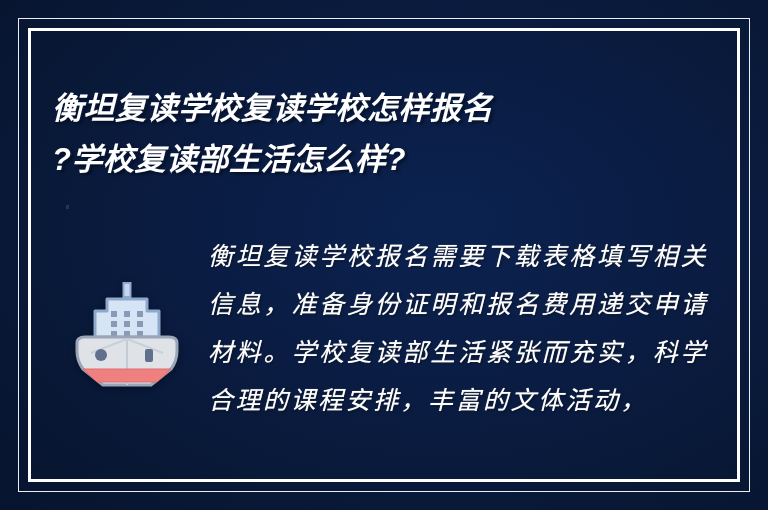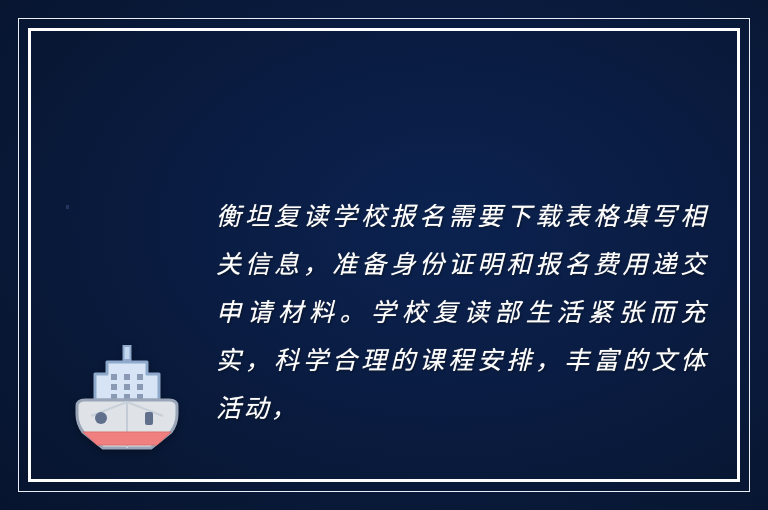--- a/index.html
+++ b/index.html
@@ -61,22 +61,22 @@
   }
 
   
   .content {
     position: absolute;
     left: 52px;
     top: 196px;
     right: 60px;
     bottom: 52px;
     display: flex;
-    align-items: flex-end;
-    gap: 14px;
+    align-items: center;
+    gap: 6px;
   }
 
   
   .ship-wrap {
     flex: 0 0 auto;
     width: 150px;
     padding-top: 16px;
     display: flex;
     justify-content: center;
   }
@@ -112,20 +112,22 @@
   }
 </style>
 </head>
 <body>
 
 <div id="poster">
 
   <div class="frame-outer"></div>
   <div class="frame-inner"></div>
 
+  <h1 class="headline">衡坦复读学校复读学校怎样报名
+?学校复读部生活怎么样?</h1>
 
   <span class="speck"></span>
 
   <div class="content">
 
     <div class="ship-wrap">
       <svg class="ship-icon" width="120" height="120" viewBox="0 0 120 120" xmlns="http://www.w3.org/2000/svg" aria-hidden="true">
 
         <rect x="56.5" y="8" width="7" height="14" fill="#c3d7ef"></rect>
         <rect x="56.5" y="8" width="7" height="14" fill="none" stroke="#8ea9cc" stroke-width="2"></rect>

